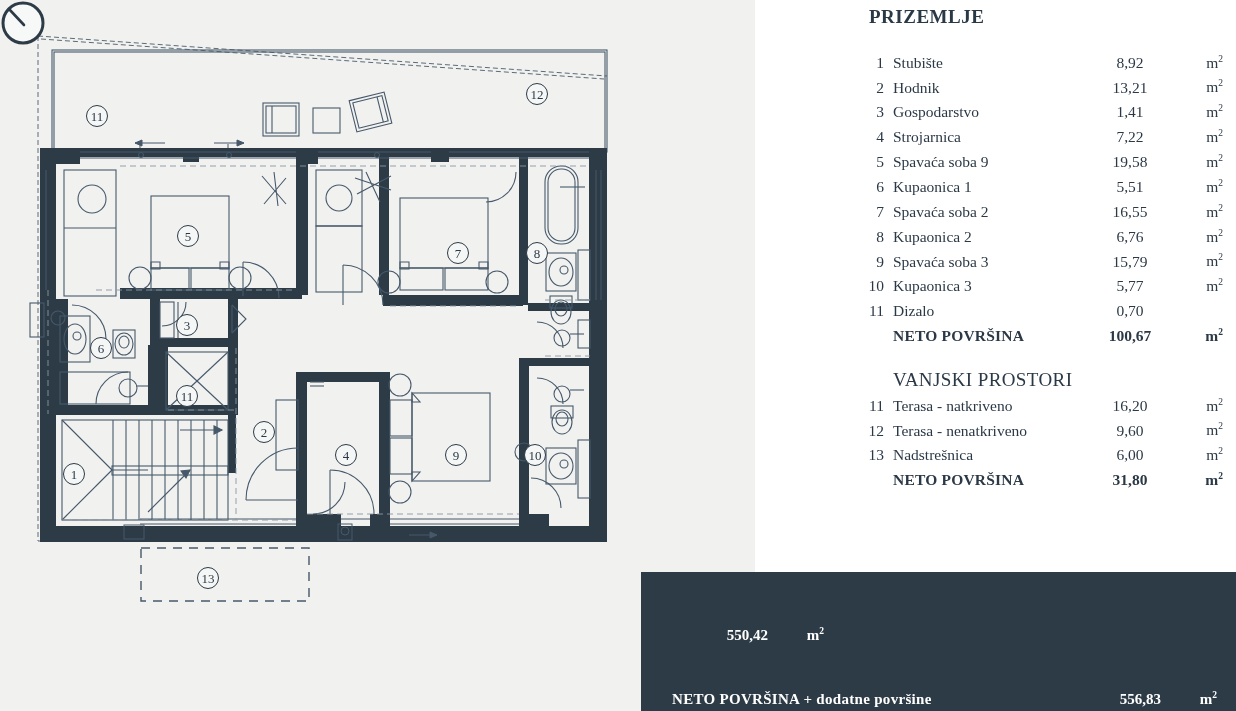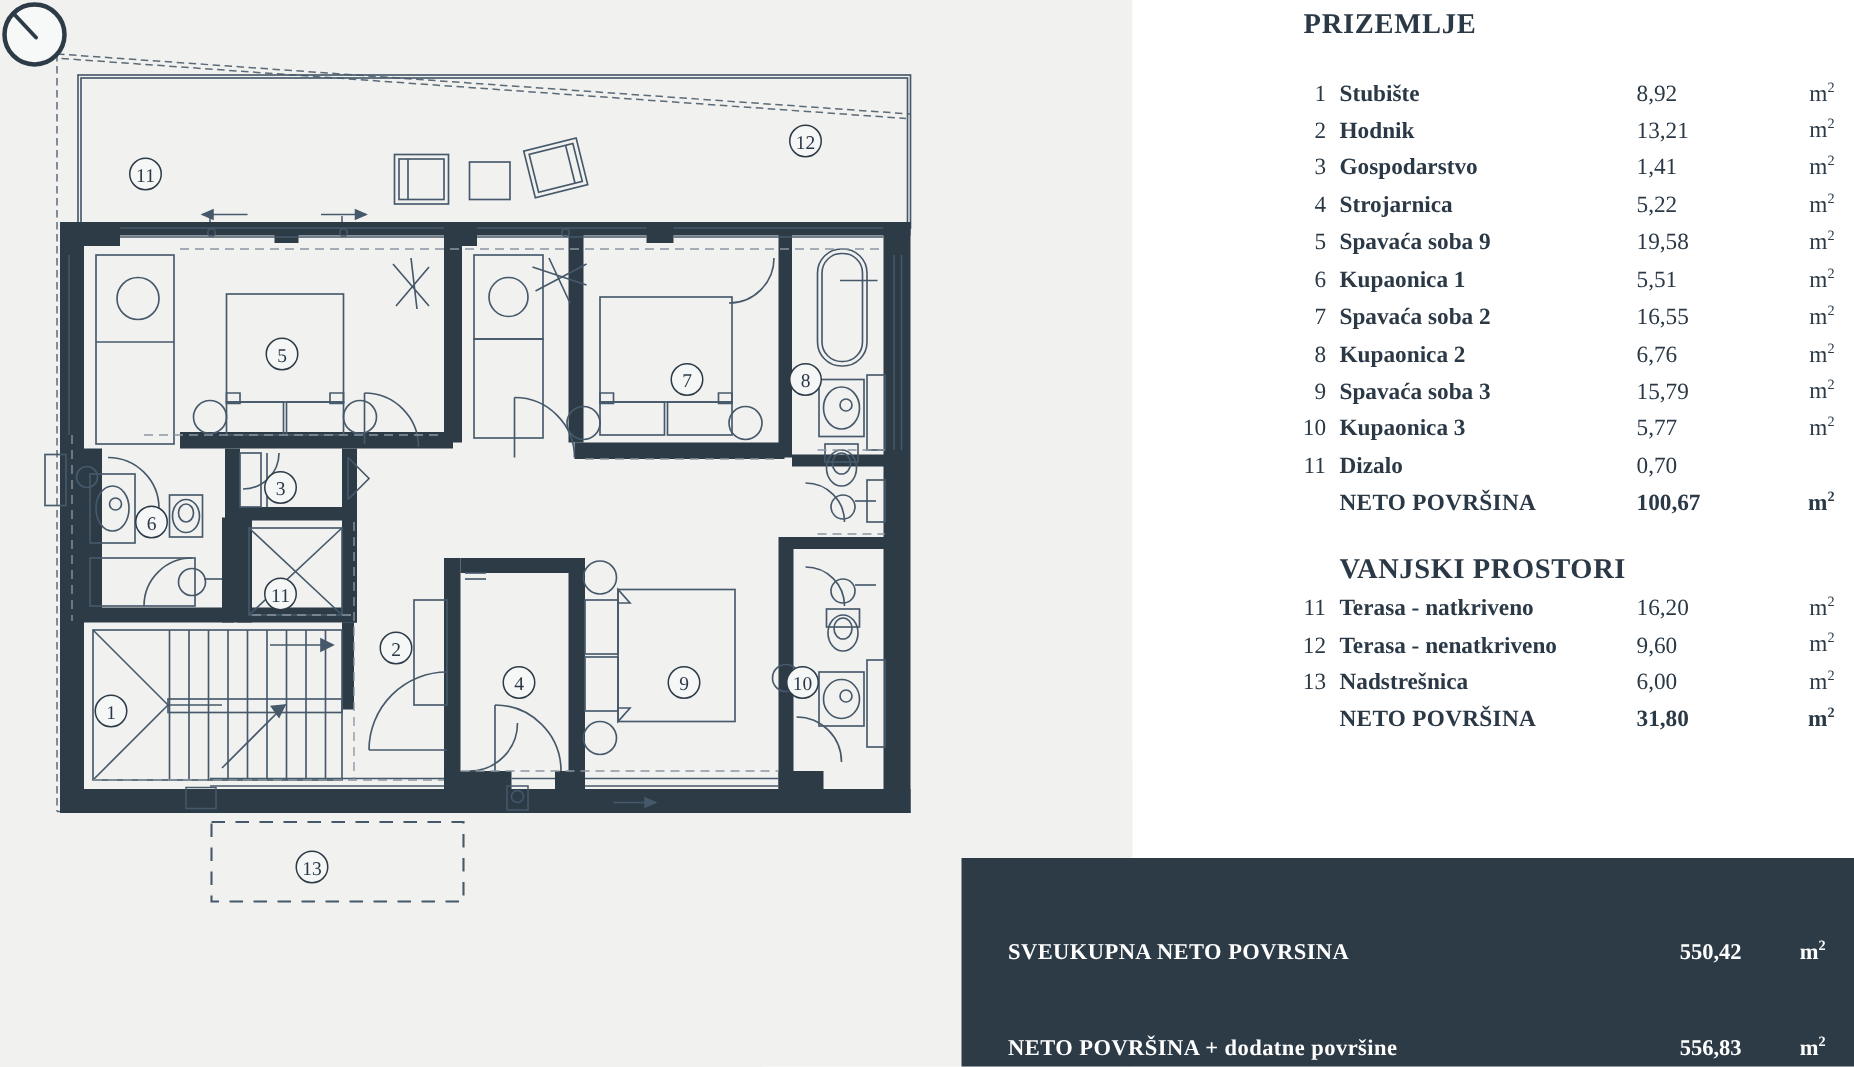--- a/index.html
+++ b/index.html
@@ -40,22 +40,22 @@
     color: #2b3946;
   }
   .sched-table td {
     font-size: 15.5px;
     line-height: 1.0;
     padding: 4.6px 0;
     vertical-align: baseline;
     white-space: nowrap;
   }
   td.c-num   { width: 30px; text-align: right; padding-right: 9px; }
-  td.c-label { width: 198px; text-align: left; font-weight: bold; }
-  td.c-val   { width: 78px;  text-align: left; padding-right: 0; }
+  td.c-label { width: 198px; text-align: left; }
+  td.c-val   { width: 78px;  text-align: center; padding-right: 0; }
   td.c-unit  { width: 54px;  text-align: right; padding-left: 18px; }
   tr.total td { font-weight: bold; }
   tr.total td.c-label { font-size: 15.5px; letter-spacing: 0.2px; }
   tr.section td { padding-top: 22px; padding-bottom: 4px; }
   tr.section td.c-label { font-size: 19px; letter-spacing: 0.4px; }
   .unit-sup { font-size: 9.5px; vertical-align: super; }
 
   
   #summary-box {
     position: absolute;
@@ -417,21 +417,21 @@
         </tr>
         <tr>
           <td class="c-num">3</td>
           <td class="c-label">Gospodarstvo</td>
           <td class="c-val">1,41</td>
           <td class="c-unit">m<span class="unit-sup">2</span></td>
         </tr>
         <tr>
           <td class="c-num">4</td>
           <td class="c-label">Strojarnica</td>
-          <td class="c-val">5,22</td>
+          <td class="c-val">7,22</td>
           <td class="c-unit">m<span class="unit-sup">2</span></td>
         </tr>
         <tr>
           <td class="c-num">5</td>
           <td class="c-label">Spavaća soba 9</td>
           <td class="c-val">19,58</td>
           <td class="c-unit">m<span class="unit-sup">2</span></td>
         </tr>
         <tr>
           <td class="c-num">6</td>
@@ -504,21 +504,20 @@
           <td class="c-label">NETO POVRŠINA</td>
           <td class="c-val">31,80</td>
           <td class="c-unit">m<span class="unit-sup">2</span></td>
         </tr>
       </tbody>
   </table>
 </div>
 
 <div id="summary-box">
   <div class="sum-row" id="sum-row-1">
-    <div class="sum-label">SVEUKUPNA NETO POVRSINA</div>
     <div class="sum-val">550,42</div>
     <div class="sum-unit">
       <span>m</span><span class="unit-sup">2</span>
     </div>
   </div>
   <div class="sum-row" id="sum-row-2">
     <div class="sum-label">
       <span>NETO POVRŠINA</span><span class="light"> + dodatne površine</span>
     </div>
     <div class="sum-val">556,83</div>

